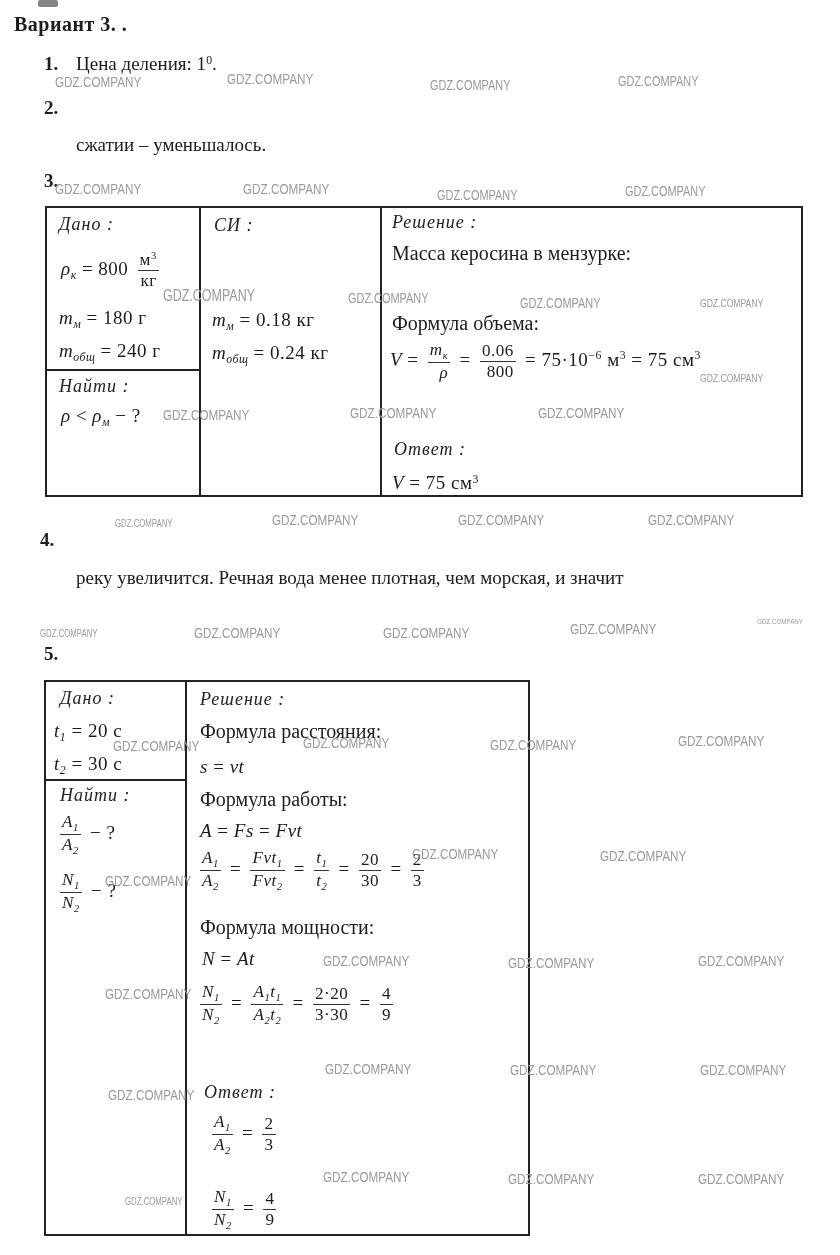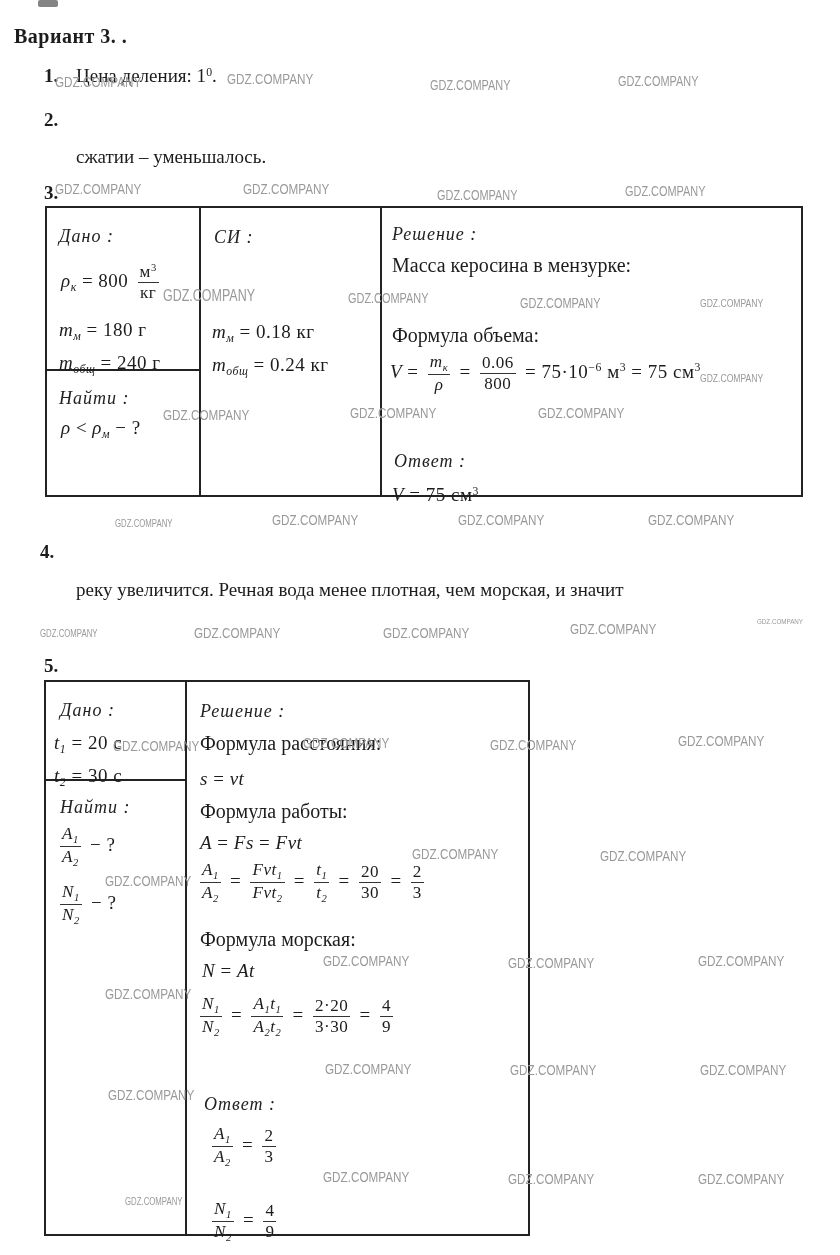--- a/index.html
+++ b/index.html
@@ -1,30 +1,30 @@
 <!DOCTYPE html>
 <html><head>
 <meta charset="utf-8">
 <style>
   html,body{margin:0;padding:0;background:#fff;}
   .page{position:relative;width:840px;height:1255px;background:#fff;overflow:hidden;
         font-family:"Liberation Serif","DejaVu Serif",serif;color:#1c1c1c;}
-  .abs{position:absolute;white-space:nowrap;margin-top:12px;}
+  .abs{position:absolute;white-space:nowrap;}
   .title{font-size:20px;font-weight:700;letter-spacing:.5px;}
   .num{font-size:19px;font-weight:700;}
   .line{font-size:19px;}
   .lbl{font-size:18px;font-style:italic;letter-spacing:1px;color:#222;}
   .txt{font-size:20px;}
   .math{font-size:19px;letter-spacing:.5px;}
   .math i{font-style:italic;}
   sub{font-size:.62em;font-style:italic;vertical-align:-0.35em;}
   sup{font-size:.62em;vertical-align:0.55em;}
   .frac{display:inline-block;vertical-align:middle;text-align:center;padding:0 4px;line-height:1.15;}
   .frac>span{display:block;font-size:.9em;padding:0 2px;}
-  .frac>.den{border-top:1.4px solid #333;}
+  .frac>.den{border-top:1.4px solid #333;text-align:right;}
   .tbl{position:absolute;border:2px solid #222;box-sizing:border-box;}
   .vline{position:absolute;top:0;bottom:0;width:2px;background:#222;}
   .hline{position:absolute;height:2px;background:#222;}
   .wm{position:absolute;font-family:"Liberation Sans","DejaVu Sans",sans-serif;
       color:#999;transform:scaleX(.78);transform-origin:0 50%;white-space:nowrap;}
   .smudge{position:absolute;left:38px;top:0;width:20px;height:7px;background:#6f6f6f;border-radius:2px;opacity:.85;}
 </style>
 </head>
 <body>
 
@@ -81,21 +81,21 @@
     <div class="abs lbl" style="left:14px;top:103px">Найти :</div>
     <div class="abs math" style="left:10px;top:130px"><span class="frac"><span><i>A</i><sub>1</sub></span><span class="den"><i>A</i><sub>2</sub></span></span> − ?</div>
     <div class="abs math" style="left:10px;top:188px"><span class="frac"><span><i>N</i><sub>1</sub></span><span class="den"><i>N</i><sub>2</sub></span></span> − ?</div>
 
     <div class="abs lbl" style="left:154px;top:7px">Решение :</div>
     <div class="abs txt" style="left:154px;top:38px">Формула расстояния:</div>
     <div class="abs math" style="left:154px;top:74px"><i>s</i> = <i>vt</i></div>
     <div class="abs txt" style="left:154px;top:106px">Формула работы:</div>
     <div class="abs math" style="left:154px;top:138px"><i>A</i> = <i>Fs</i> = <i>Fvt</i></div>
     <div class="abs math" style="left:150px;top:166px"><span class="frac"><span><i>A</i><sub>1</sub></span><span class="den"><i>A</i><sub>2</sub></span></span> = <span class="frac"><span><i>Fvt</i><sub>1</sub></span><span class="den"><i>Fvt</i><sub>2</sub></span></span> = <span class="frac"><span><i>t</i><sub>1</sub></span><span class="den"><i>t</i><sub>2</sub></span></span> = <span class="frac"><span>20</span><span class="den">30</span></span> = <span class="frac"><span>2</span><span class="den">3</span></span></div>
-    <div class="abs txt" style="left:154px;top:234px">Формула морская:</div>
+    <div class="abs txt" style="left:154px;top:234px">Формула мощности:</div>
     <div class="abs math" style="left:156px;top:266px"><i>N</i> = <i>At</i></div>
     <div class="abs math" style="left:150px;top:300px"><span class="frac"><span><i>N</i><sub>1</sub></span><span class="den"><i>N</i><sub>2</sub></span></span> = <span class="frac"><span><i>A</i><sub>1</sub><i>t</i><sub>1</sub></span><span class="den"><i>A</i><sub>2</sub><i>t</i><sub>2</sub></span></span> = <span class="frac"><span>2·20</span><span class="den">3·30</span></span> = <span class="frac"><span>4</span><span class="den">9</span></span></div>
     <div class="abs lbl" style="left:158px;top:400px">Ответ :</div>
     <div class="abs math" style="left:162px;top:430px"><span class="frac"><span><i>A</i><sub>1</sub></span><span class="den"><i>A</i><sub>2</sub></span></span> = <span class="frac"><span>2</span><span class="den">3</span></span></div>
     <div class="abs math" style="left:162px;top:505px"><span class="frac"><span><i>N</i><sub>1</sub></span><span class="den"><i>N</i><sub>2</sub></span></span> = <span class="frac"><span>4</span><span class="den">9</span></span></div>
   </div>
 
   <div id="watermark-layer">
       <span class="wm" style="left: 55px; top: 73px; font-size: 15px; color: rgb(153, 153, 153);">GDZ.COMPANY</span>
       <span class="wm" style="left: 227px; top: 70px; font-size: 15px; color: rgb(153, 153, 153);">GDZ.COMPANY</span>

